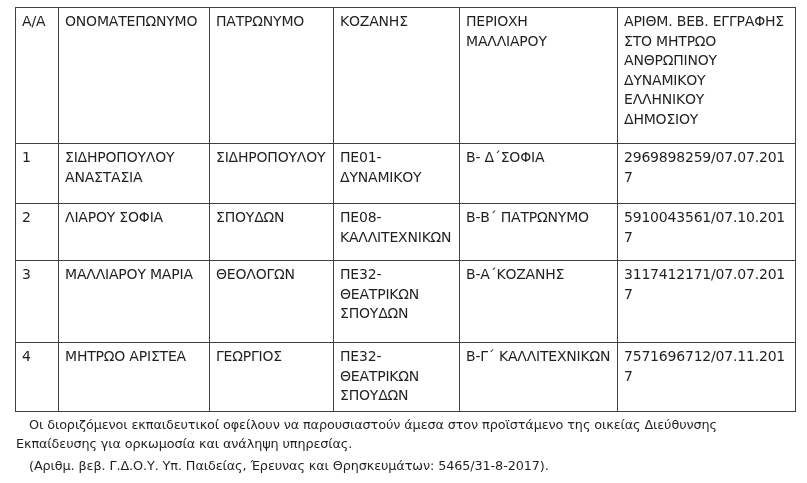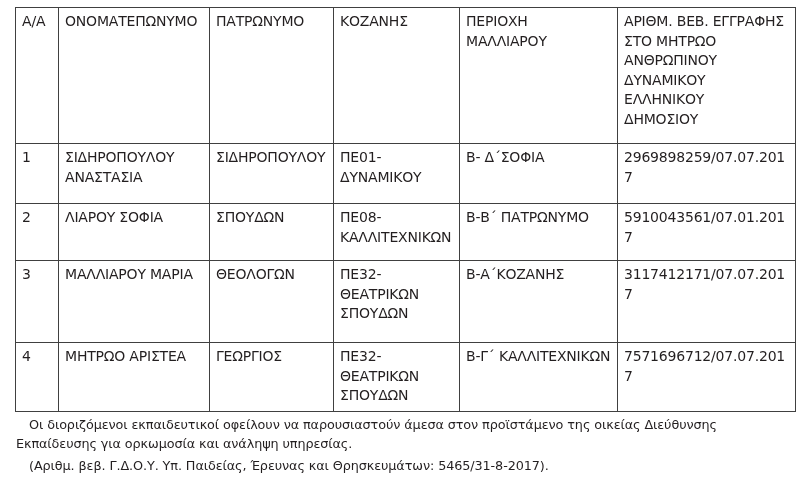--- a/index.html
+++ b/index.html
@@ -56,40 +56,40 @@
     <td>Β- Δ΄ΣΟΦΙΑ</td>
     <td>2969898259/07.07.2017</td>
   </tr>
   <tr class="r2">
     <td>2</td>
     <td class="ml">ΛΙΑΡΟΥ ΣΟΦΙΑ</td>
     <td>ΣΠΟΥΔΩΝ</td>
     <td class="ml">ΠΕ08-
 ΚΑΛΛΙΤΕΧΝΙΚΩΝ</td>
     <td>Β-Β΄ ΠΑΤΡΩΝΥΜΟ</td>
-    <td>5910043561/07.01.2017</td>
+    <td>5910043561/07.10.2017</td>
   </tr>
   <tr class="r3">
     <td>3</td>
     <td class="ml">ΜΑΛΛΙΑΡΟΥ ΜΑΡΙΑ</td>
     <td>ΘΕΟΛΟΓΩΝ</td>
     <td class="ml">ΠΕ32-
 ΘΕΑΤΡΙΚΩΝ
 ΣΠΟΥΔΩΝ</td>
     <td>Β-Α΄ΚΟΖΑΝΗΣ</td>
     <td>3117412171/07.07.2017</td>
   </tr>
   <tr class="r4">
     <td>4</td>
     <td class="ml">ΜΗΤΡΩΟ ΑΡΙΣΤΕΑ</td>
     <td>ΓΕΩΡΓΙΟΣ</td>
     <td class="ml">ΠΕ32-
 ΘΕΑΤΡΙΚΩΝ
 ΣΠΟΥΔΩΝ</td>
     <td>Β-Γ΄ ΚΑΛΛΙΤΕΧΝΙΚΩΝ</td>
-    <td>7571696712/07.07.2017</td>
+    <td>7571696712/07.11.2017</td>
   </tr>
 </tbody>
   </table>
 
 <div class="note n1">Οι διοριζόμενοι εκπαιδευτικοί οφείλουν να παρουσιαστούν άμεσα στον προϊστάμενο της οικείας Διεύθυνσης</div>
 <div class="note n2">Εκπαίδευσης για ορκωμοσία και ανάληψη υπηρεσίας.</div>
 <div class="note n3">(Αριθμ. βεβ. Γ.Δ.Ο.Υ. Υπ. Παιδείας, Έρευνας και Θρησκευμάτων: 5465/31-8-2017).</div>
 
 </body></html>

